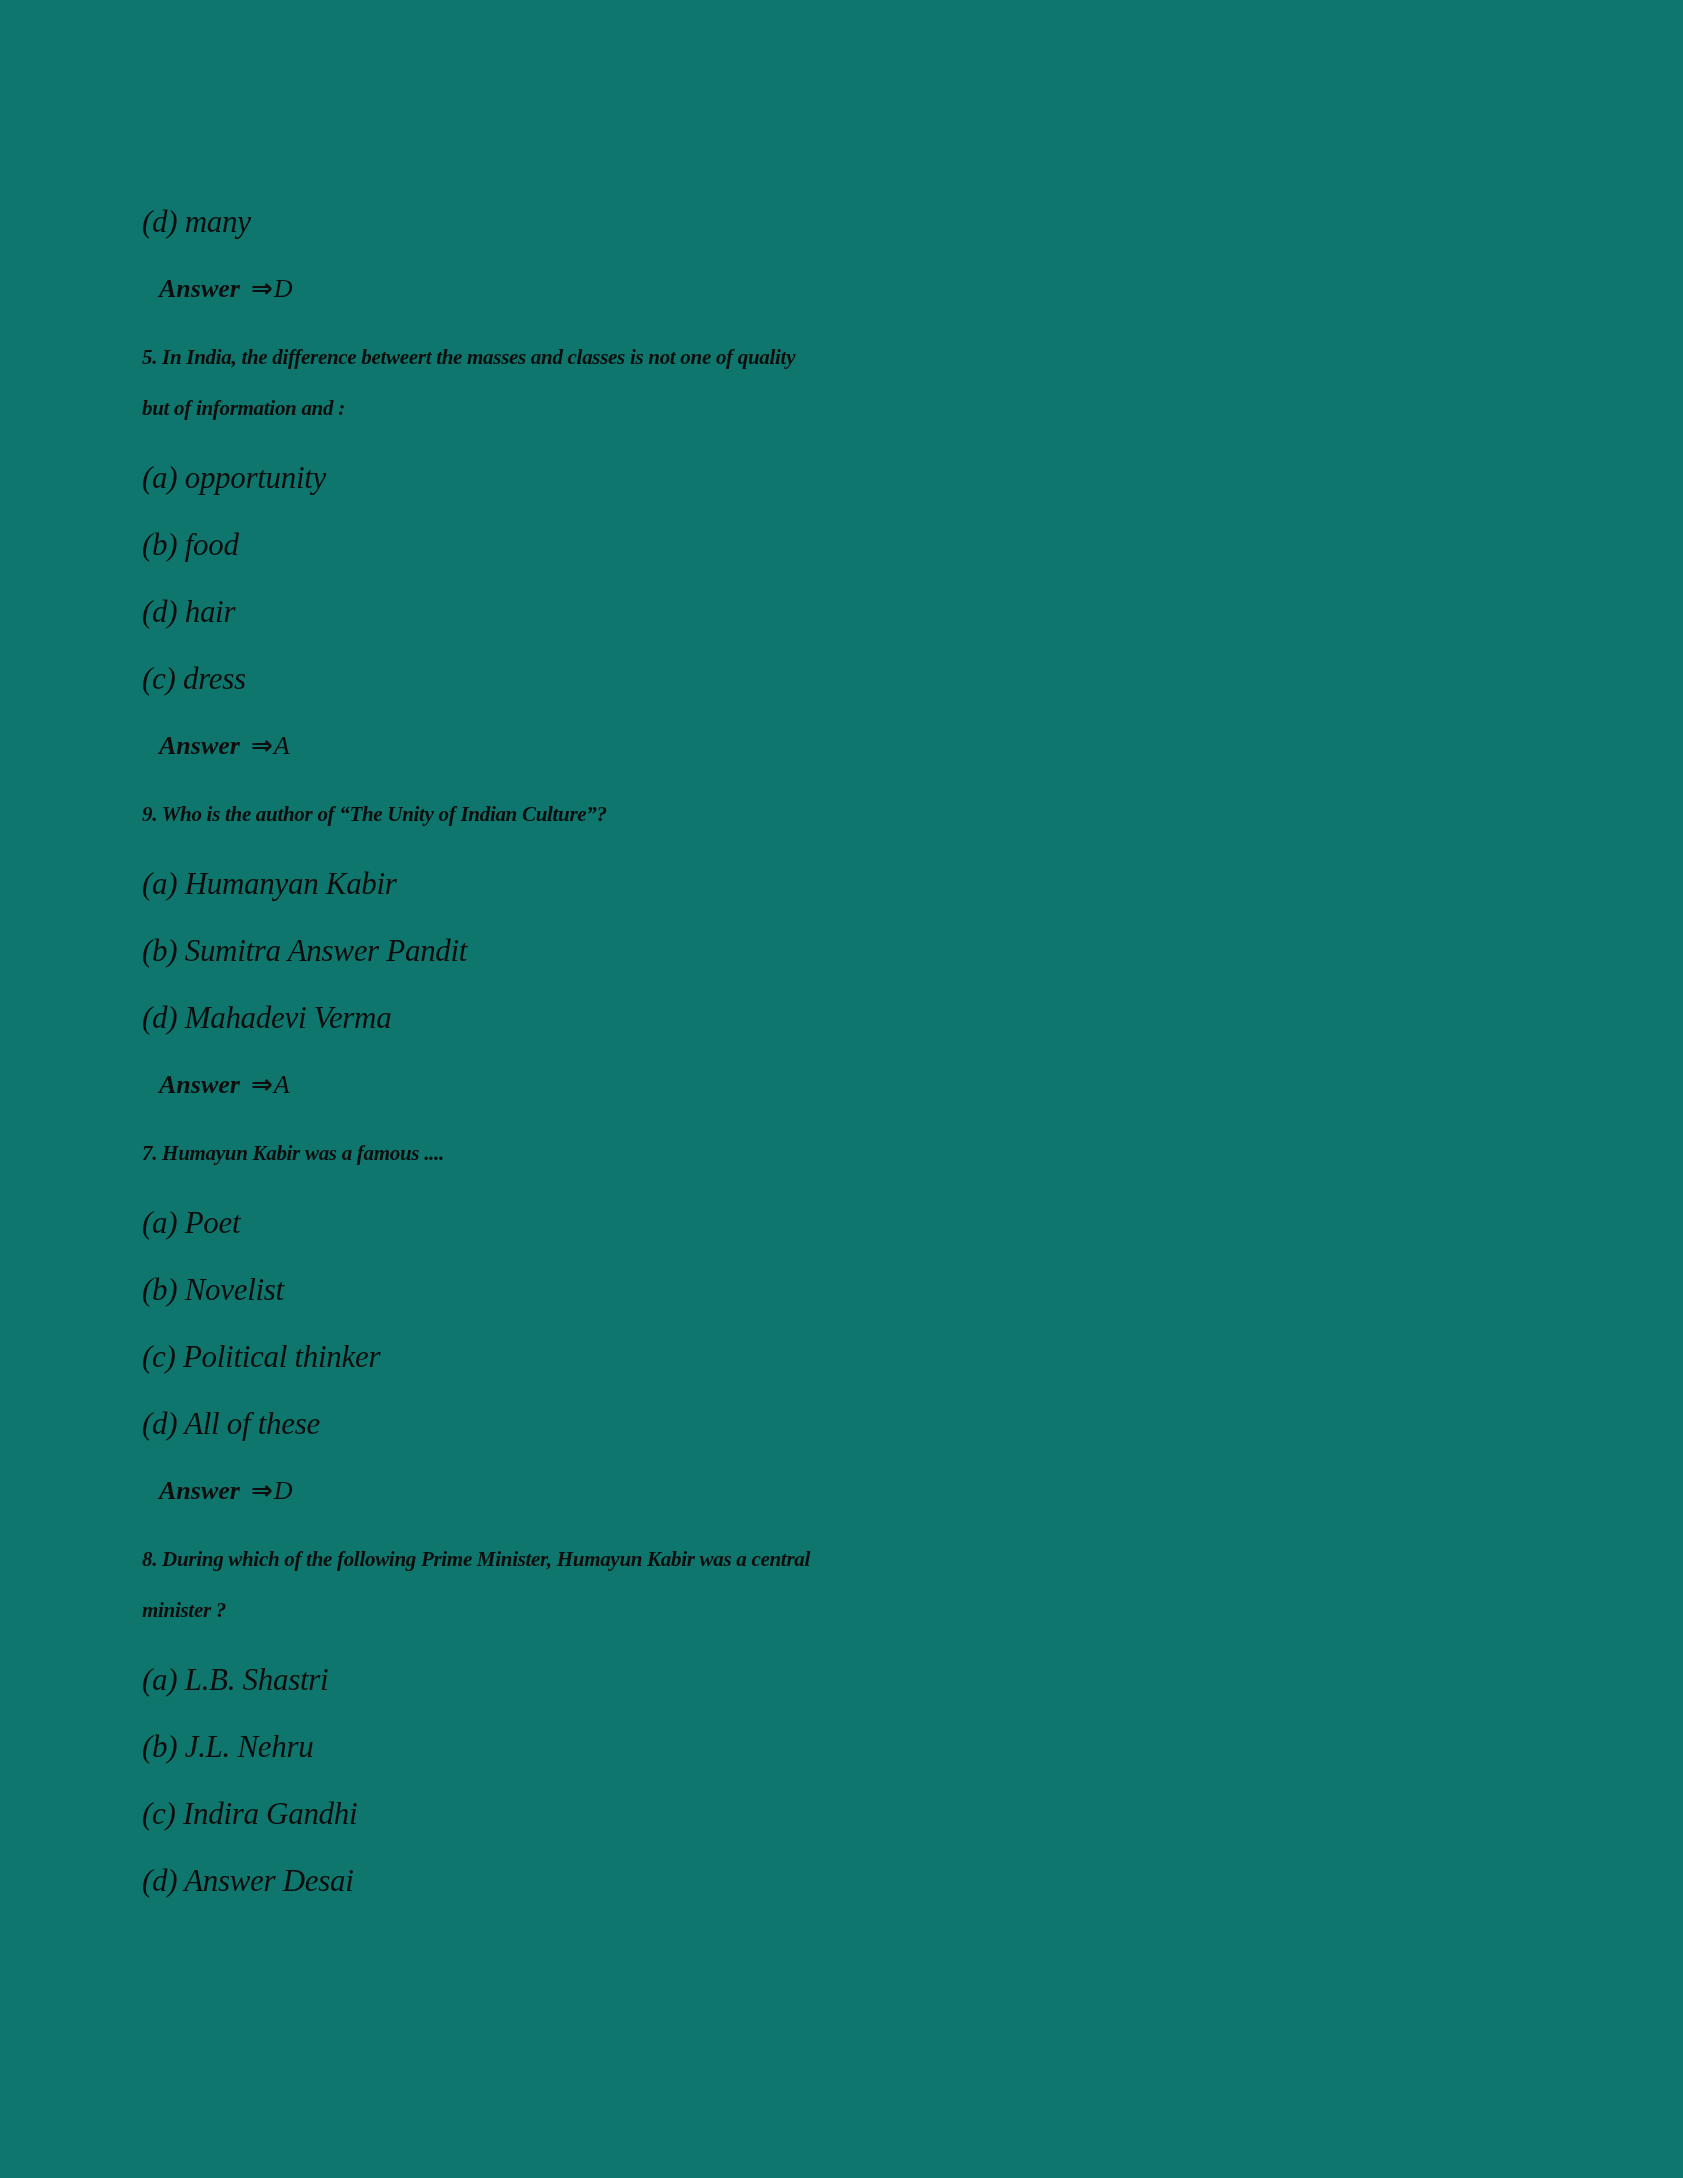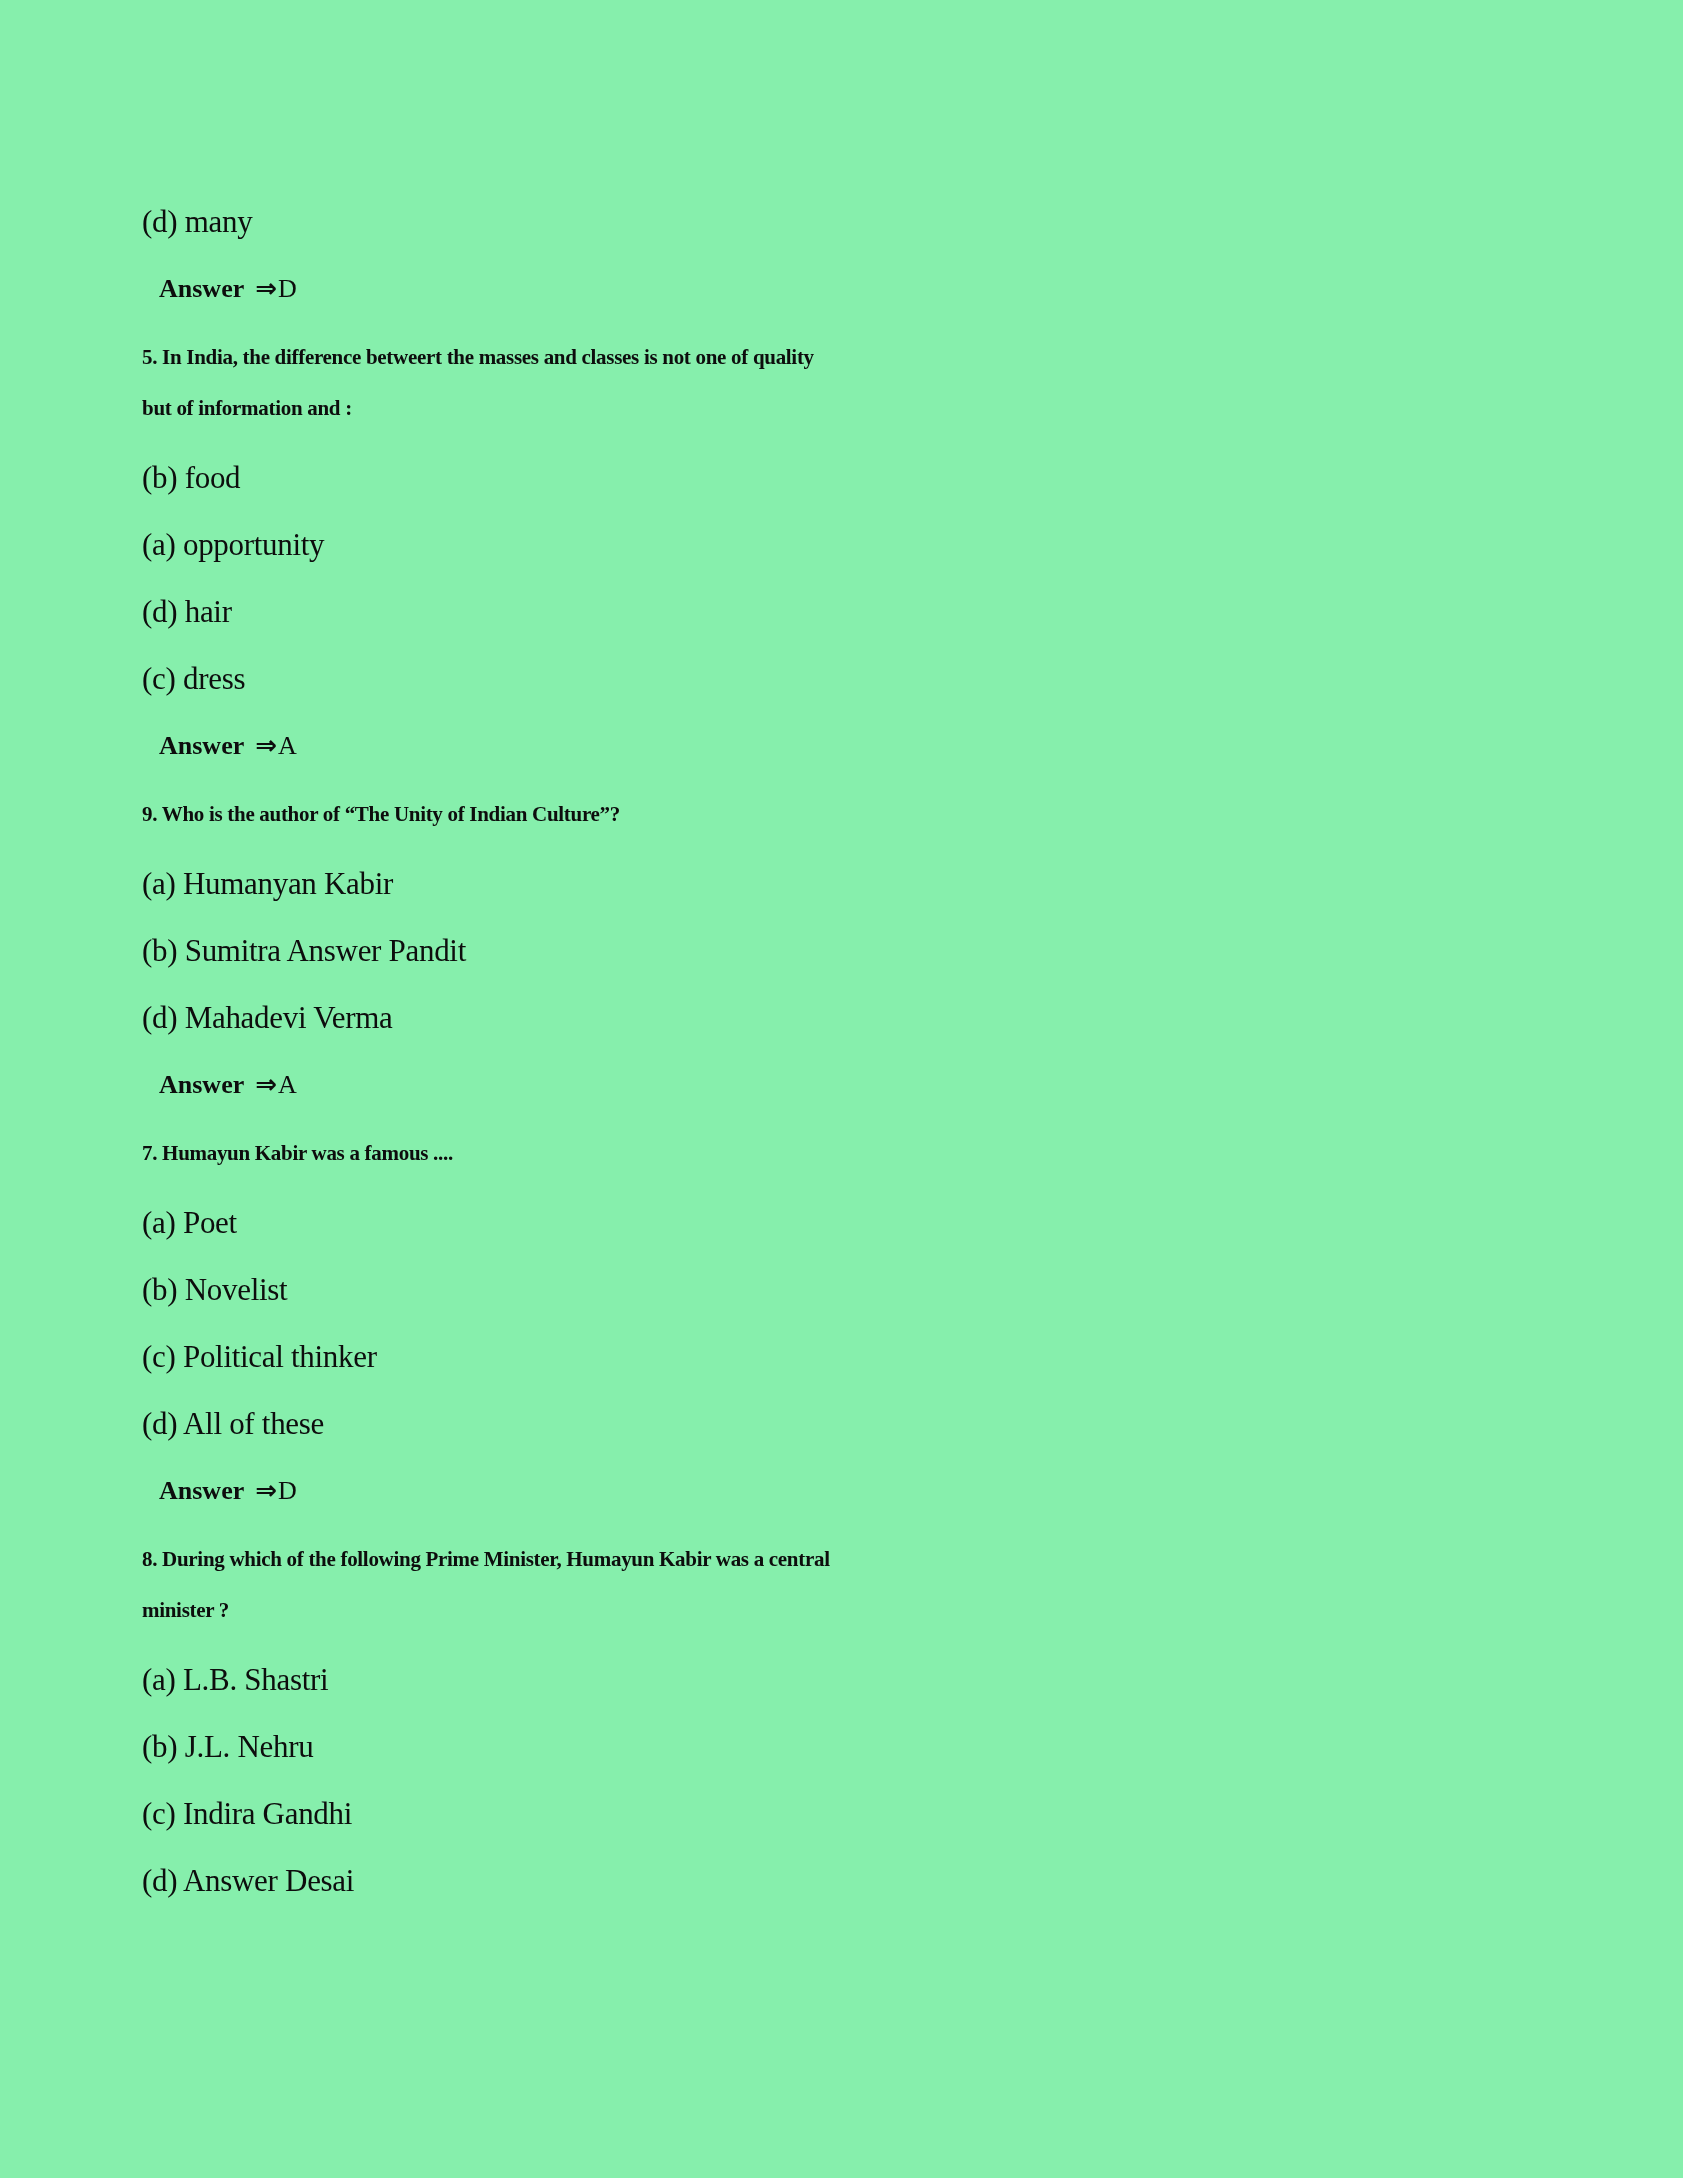--- a/index.html
+++ b/index.html
@@ -12,21 +12,22 @@
     height: 2178px;
     overflow: hidden;
     font-family: "Liberation Serif", "DejaVu Serif", serif;
     color: #0d0d0d;
   }
   .page {
     box-sizing: border-box;
     width: 1683px;
     height: 2178px;
     padding: 198px 69px 0 142px;
-    background: #86efac;
+    background: #0f766e;
+    font-style: italic;
   }
   .option {
     font-size: 31px;
     line-height: 47px;
     margin: 0 0 20px 0;
     letter-spacing: -0.3px;
     white-space: nowrap;
   }
   .answer {
     font-size: 26px;
@@ -64,22 +65,22 @@
 
 <main class="page">
 
   <p class="option">(d) many</p>
   <p class="answer"><span class="label">Answer</span><span class="arrow">⇒</span><span class="val">D</span></p>
 
   <h2 class="question">
     <span class="qline">5. In India, the difference betweert the masses and classes is not one of quality</span>
     <span class="qline">but of information and :</span>
   </h2>
+  <p class="option">(a) opportunity</p>
   <p class="option">(b) food</p>
-  <p class="option">(a) opportunity</p>
   <p class="option">(d) hair</p>
   <p class="option">(c) dress</p>
   <p class="answer"><span class="label">Answer</span><span class="arrow">⇒</span><span class="val">A</span></p>
 
   <h2 class="question">
     <span class="qline">9. Who is the author of “The Unity of Indian Culture”?</span>
   </h2>
   <p class="option">(a) Humanyan Kabir</p>
   <p class="option">(b) Sumitra Answer Pandit</p>
   <p class="option">(d) Mahadevi Verma</p>

